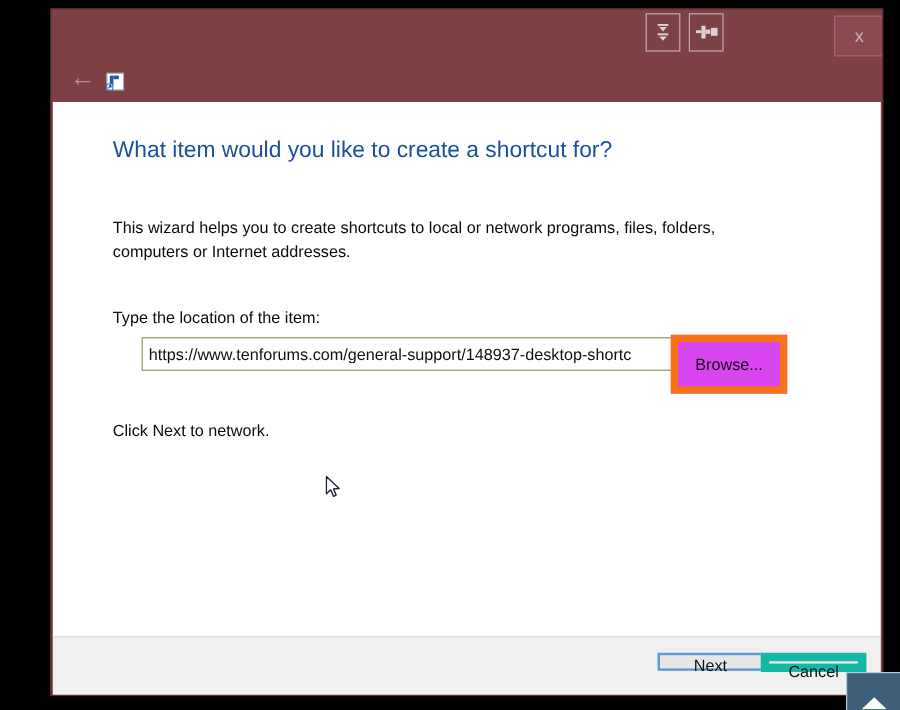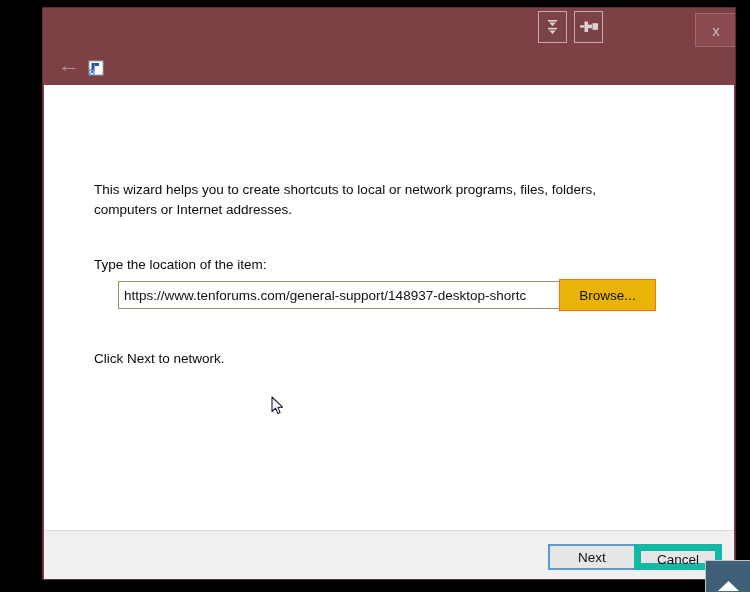--- a/index.html
+++ b/index.html
@@ -163,24 +163,24 @@
     font-family: "Liberation Sans", sans-serif;
     outline: none;
     margin-left: 24px;
   }
 
   #browse-btn {
     position: absolute;
     left: 515px;
     top: 194px;
     width: 97px;
-    height: 32px;
-    box-sizing: border-box;
-    background: #eab308;
-    border: 1px solid #f97316;
+    height: 49px;
+    box-sizing: border-box;
+    background: #d946ef;
+    border: 6px solid #f97316;
     font-size: 13.5px;
     color: #111111;
     font-family: "Liberation Sans", sans-serif;
     cursor: default;
   }
 
   #click-next {
     position: absolute;
     left: 50px;
     top: 266px;
@@ -198,21 +198,21 @@
     width: 690px;
     height: 50px;
     background: #f0f0f0;
     border-top: 1px solid #dcdcdc;
   }
 
   .footer-btn {
     position: absolute;
     top: 13px;
     width: 88px;
-    height: 26px;
+    height: 15px;
     box-sizing: border-box;
     background: #e6e6e6;
     font-size: 13.5px;
     color: #111111;
     font-family: "Liberation Sans", sans-serif;
     cursor: default;
   }
 
   #next-btn {
     left: 504px;
@@ -289,20 +289,21 @@
           <rect x="6.5" y="3" width="4.5" height="3" fill="#2a52a5"></rect>
           <path d="M1 10 L6 10 L6 15 L1 15 Z" fill="#ffffff" stroke="#3a6fc4" stroke-width="1"></path>
           <path d="M2.2 13.6 L4.6 11.2 M4.6 11.2 L4.6 13.0 M4.6 11.2 L2.9 11.2" stroke="#1d4ea8" stroke-width="1" fill="none"></path>
         </svg>
       </div>
 
     </div>
 
     <div id="content">
 
+      <div id="heading">What item would you like to create a shortcut for?</div>
 
       <div id="field-label">Type the location of the item:</div>
 
       <div id="desc">This wizard helps you to create shortcuts to local or network programs, files, folders, computers or Internet addresses.</div>
 
       <input id="location-input" type="text" value="https://www.tenforums.com/general-support/148937-desktop-shortc" style="">
 
       <button id="browse-btn">Browse...</button>
 
       <div id="click-next">Click Next to network.</div>

